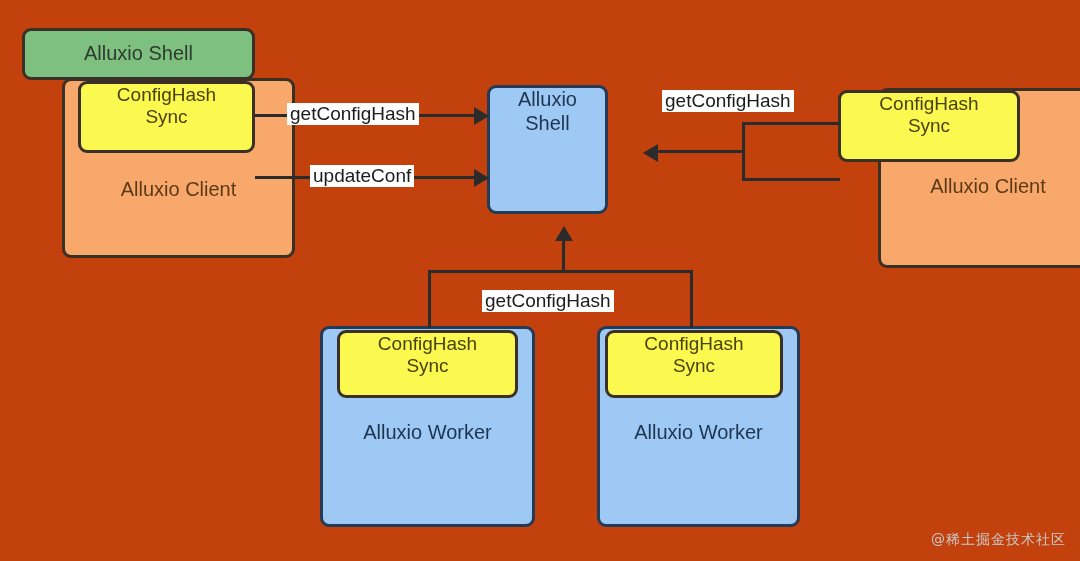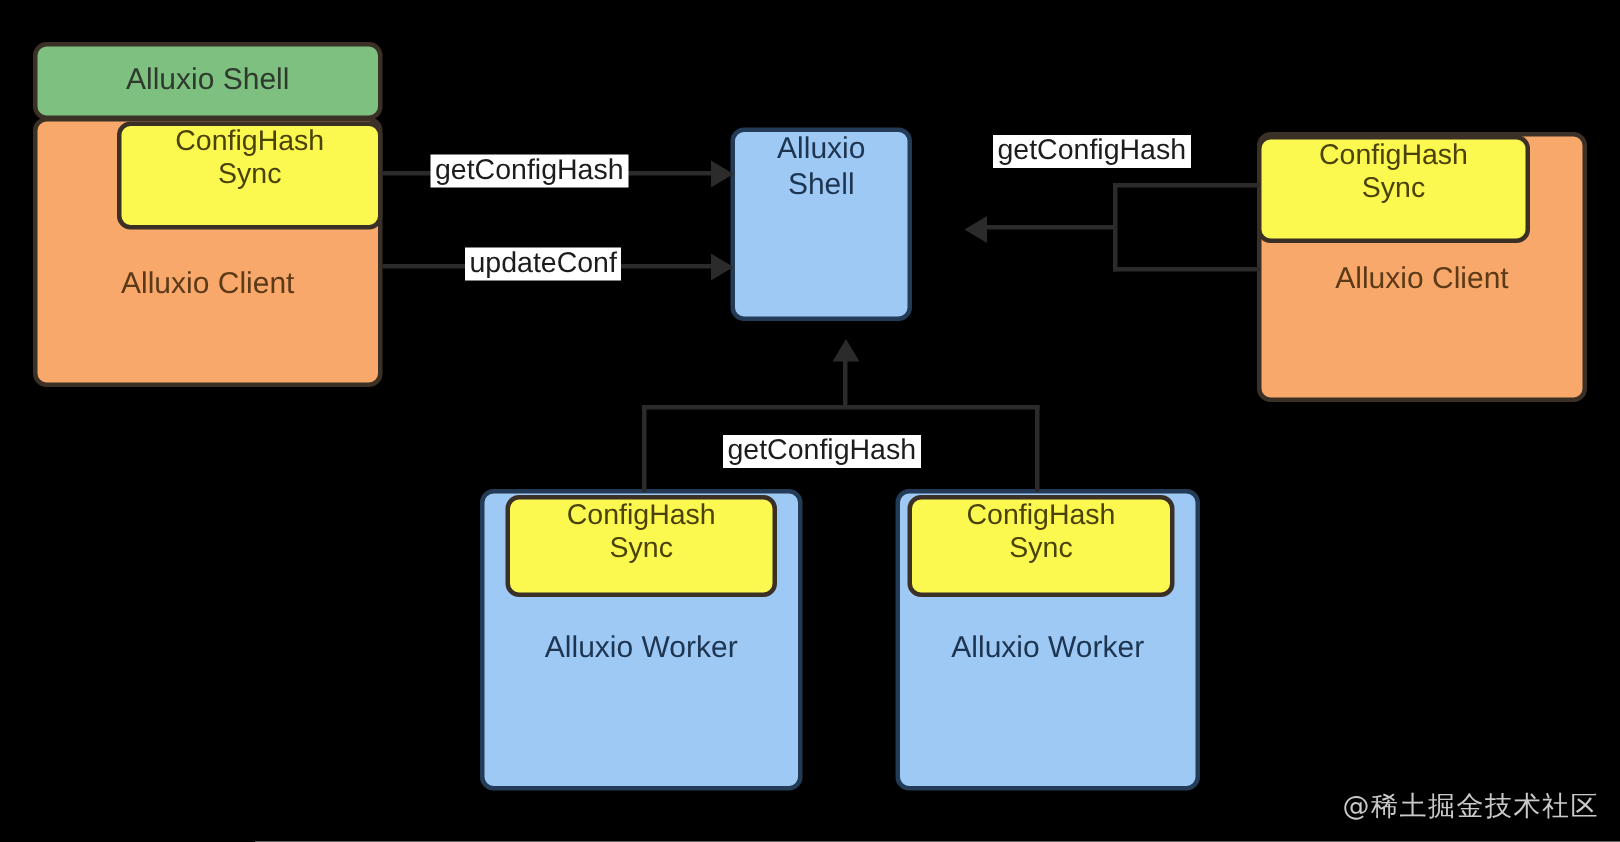--- a/index.html
+++ b/index.html
@@ -1,30 +1,30 @@
 <!DOCTYPE html>
 <html><head>
 <meta charset="utf-8">
 <style>
   html,body{margin:0;padding:0;background:#ffffff;}
   body{width:1080px;height:561px;overflow:hidden;
        font-family:"Liberation Sans","DejaVu Sans",sans-serif;}
-  #stage{position:relative;width:1080px;height:561px;background:#000000;}
+  #stage{position:relative;width:1080px;height:561px;background:#c2410c;}
 
   .box{position:absolute;box-sizing:border-box;display:flex;
        align-items:center;justify-content:center;text-align:center;
        line-height:1.18;}
 
   
   .shell{background:#7ec07f;border:3px solid #3a3026;border-radius:9px;
          color:#2f3a2f;font-size:20px;}
 
   
   .client{background:#f8a86a;border:3px solid #3a3026;border-radius:9px;
-          color:#5c3a17;font-size:20px;}
+          color:#5c3a17;font-size:20px;margin-left:40px;}
   .client .clabel{position:absolute;left:0;right:0;}
 
   
   .yellow{background:#fbf84f;border:3px solid #3a3026;border-radius:9px;
           color:#4a4208;font-size:19px;}
 
   
   .blue{background:#9ec9f5;border:3px solid #233b56;border-radius:9px;
         color:#1d3category;font-size:20px;}
   .blue{color:#1d3550;}
@@ -42,21 +42,21 @@
         border-left:15px solid #2b2b2b;}
   .ar-l{border-top:9px solid transparent;border-bottom:9px solid transparent;
         border-right:15px solid #2b2b2b;}
   .ar-u{border-left:9px solid transparent;border-right:9px solid transparent;
         border-bottom:15px solid #2b2b2b;}
 
   
   .elabel{position:absolute;color:#1c1c1c;font-size:19px;white-space:nowrap;
           background:#ffffff;padding:0 3px;}
 
-  .wm{position:absolute;right:14px;bottom:12px;color:#c9c9c9;font-size:18px;
+  .wm{position:absolute;right:14px;bottom:12px;color:#c9c9c9;font-size:14px;
       letter-spacing:1px;font-family:"DejaVu Sans",sans-serif;}
 </style>
 </head>
 <body>
 
 <div id="stage">
 
   <div class="box shell" style="left:22px;top:28px;width:233px;height:52px;">
     <span>Alluxio Shell</span>
   </div>

